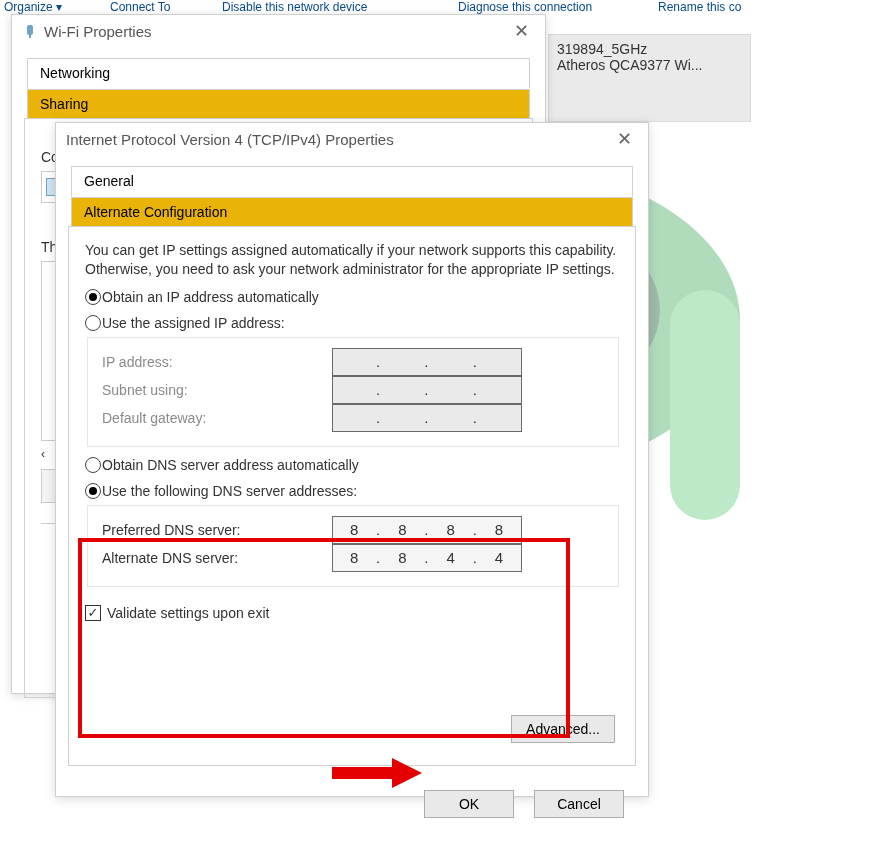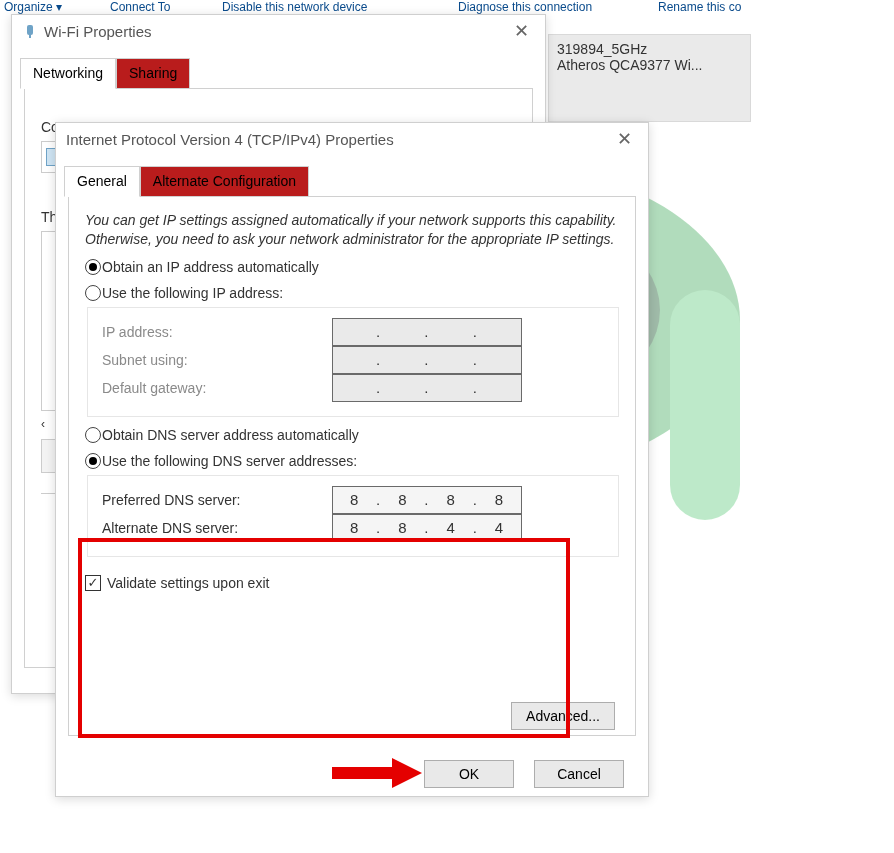--- a/index.html
+++ b/index.html
@@ -14,44 +14,44 @@
 
     
     .win { position:absolute; background:#fff; border:1px solid #cfcfcf; box-shadow:0 2px 10px rgba(0,0,0,.15); }
     .win1 { top:14px; left:11px; width:535px; height:680px; }
     .win2 { top:122px; left:55px; width:594px; height:675px; }
     .titlebar { display:flex; align-items:center; height:32px; padding:0 10px; font-size:15px; color:#555; }
     .titlebar .spacer { flex:1; }
     .close-x { font-size:18px; color:#666; padding:2px 6px; }
 
     
-    .tabrow { display:flex; padding:0 8px; margin-top:10px; }
-    .tab { padding:6px 12px 7px; font-size:14px; border:1px solid #d0d0d0; border-bottom:none; background:#b91c1c; margin-right:0px; position:relative; bottom:-1px;}
+    .tabrow { display:flex; padding:0 15px; margin-top:10px;flex-direction:column; }
+    .tab { padding:6px 12px 7px; font-size:14px; border:1px solid #d0d0d0; border-bottom:none; background:#eab308; margin-right:0px; position:relative; bottom:-1px;}
     .tab.active { background:#fff; border-bottom:1px solid #fff; z-index:2; }
     .tabpage { margin:0 12px 12px; border:1px solid #d0d0d0; padding:14px 16px 18px; font-size:14px; color:#333; position:relative; }
 
-    .desc { line-height:1.35; color:#333; margin-bottom:2px;font-style:italic; }
+    .desc { line-height:1.35; color:#333; margin-bottom:2px; }
 
     .radio-row { display:flex; align-items:center; gap:1px; margin:10px 0 6px; font-size:14px; }
     .radio { width:16px; height:16px; border:1px solid #444; border-radius:50%; display:inline-flex; align-items:center; justify-content:center; background:#fff; }
     .radio.checked::after { content:""; width:8px; height:8px; border-radius:50%; background:#000; }
 
     .group { border:1px solid #e6e6e6; padding:10px 14px 14px; margin:0 0 10px 2px; }
     .grid { display:grid; grid-template-columns: 230px 190px; align-items:center; }
     .lbl.disabled { color:#8a8a8a; }
     .ipbox { height:28px; border:1px solid #6a6a6a; background:#f5f5f5; display:flex; align-items:center; justify-content:space-evenly; font-family:"Courier New", monospace; font-size:15px; letter-spacing:1px; }
     .ipbox.disabled { background:#eaeaea; color:#5f5f5f; }
     .ipbox span.dot { color:#333; }
 
     .chkrow { display:flex; align-items:center; gap:6px; margin-top:18px; }
     .chk { width:16px; height:16px; border:1px solid #333; display:inline-flex; align-items:center; justify-content:center; background:#fff; }
     .chk .mark { font-size:13px; line-height:1; }
 
     .btn { border:1px solid #adadad; background:#e9e9e9; padding:5px 14px; font-size:14px; }
-    .adv-btn { position:absolute; right:20px; bottom:5px; }
+    .adv-btn { position:absolute; right:20px; bottom:22px; }
     .dlg-buttons { display:flex; justify-content:flex-end; gap:20px; padding:12px 24px 16px; }
 
     .red-box { position:absolute; border:4px solid #e40000; pointer-events:none; }
     .arrow { position:absolute; pointer-events:none; }
     .wifi-connect { margin-top:16px; }
     .wifi-icon { width:18px; height:18px; border:1px solid #6fa3c7; background:#cfe5f4; display:inline-block; vertical-align:middle; margin-right:6px;}
     .truncated { overflow:hidden; white-space:nowrap; }
 
     .small-chev { font-size:12px; color:#333; }
     .scroll-hint { display:flex; align-items:center; gap:4px; margin-top:6px; color:#333;}
@@ -131,21 +131,21 @@
   </div>
   <div class="tabpage" style="min-height:540px">
     <div class="desc">You can get IP settings assigned automatically if your network supports this capability. Otherwise, you need to ask your network administrator for the appropriate IP settings.</div>
 
     <div class="radio-row">
       <span class="radio checked"></span>
       <span>Obtain an IP address automatically</span>
     </div>
     <div class="radio-row">
       <span class="radio"></span>
-      <span>Use the following IP address:</span>
+      <span>Use the assigned IP address:</span>
     </div>
     <div class="group">
       <div class="grid">
         <span class="lbl disabled">IP address:</span>
         <div class="ipbox disabled">
             <span></span>
             <span class="dot">.</span>
             <span></span>
             <span class="dot">.</span>
             <span></span>

